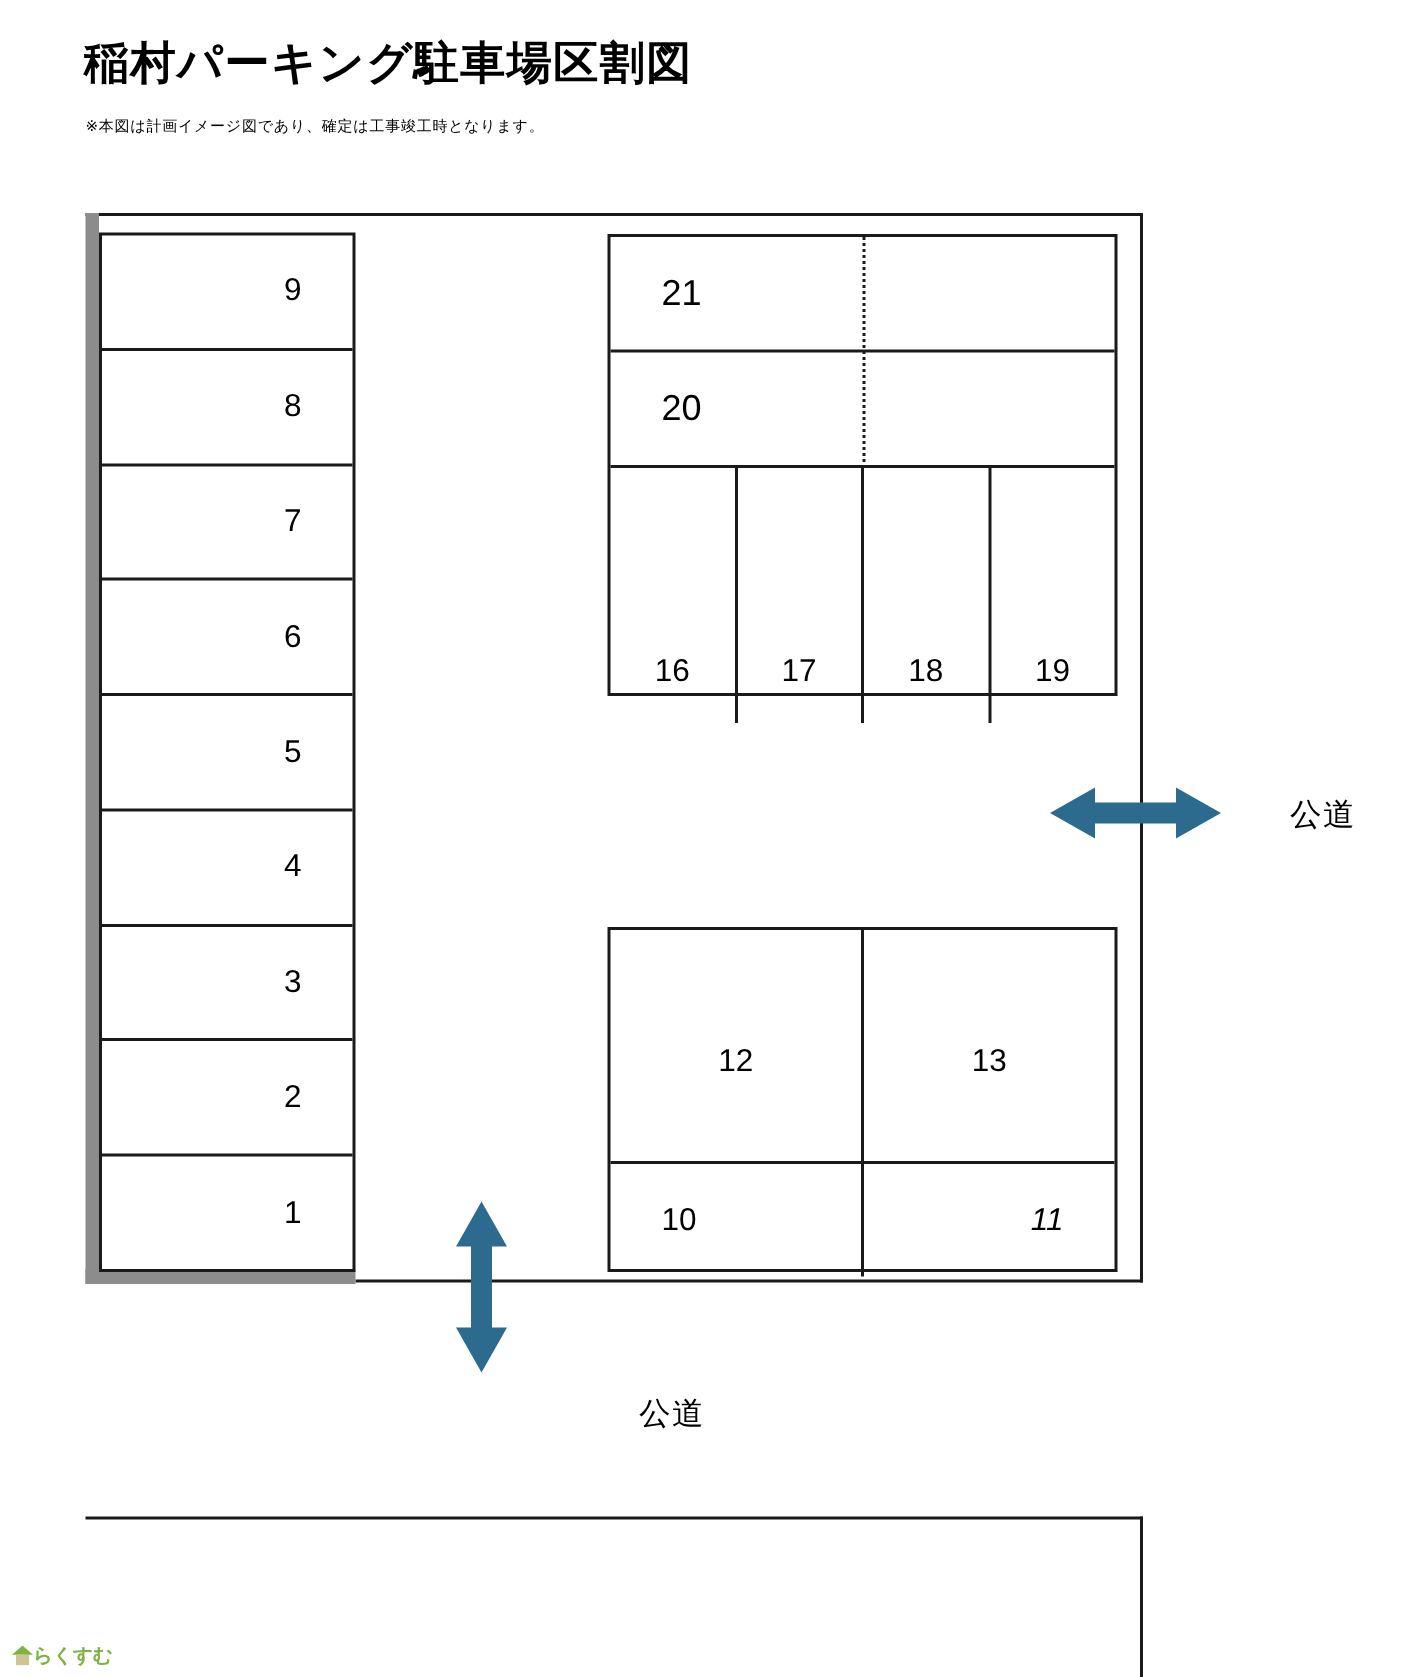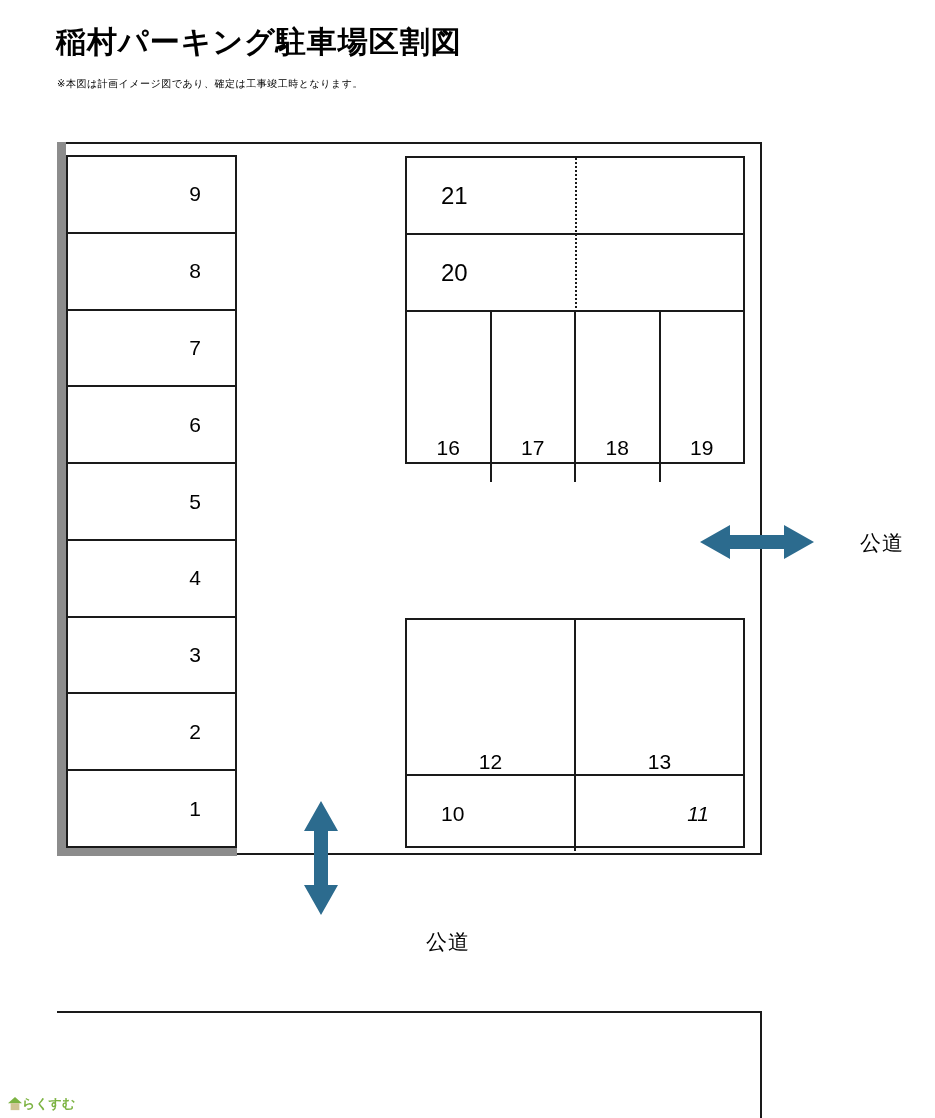--- a/index.html
+++ b/index.html
@@ -29,21 +29,21 @@
   .dotted-divider { position:absolute; left:168px; top:0; height:154px; width:0;
                     border-left:2px dotted #1a1a1a; }
 
   .cells-row { display:flex; }
   .cells-row .cell { flex:1; border-right:2px solid #1a1a1a; display:flex; justify-content:center;
                      font-size:21px; }
   .cells-row .cell:last-child { border-right:none; }
   .upper .cells-row { height:170px; }
   .upper .cells-row .cell { align-items:flex-end; padding-bottom:22px; }
   .lower .cells-row { height:154px; }
-  .lower .cells-row .cell { align-items:flex-end; padding-top:22px; }
+  .lower .cells-row .cell { align-items:center; padding-top:22px; }
 
   .bottom-row { height:77px; border-top:2px solid #1a1a1a; display:flex; font-size:21px; }
   .bottom-row .half { flex:1; display:flex; align-items:center; }
   .bottom-row .half.first { padding-left:34px; justify-content:flex-start; }
   .bottom-row .half.second { border-left:2px solid #1a1a1a; justify-content:flex-end;
                              padding-right:34px; font-style:italic; }
 
   .arrow { position:absolute; color:var(--arrow,#2c6b8e); }
   .road-label { position:absolute; font-size:21px; letter-spacing:1px; }
 

